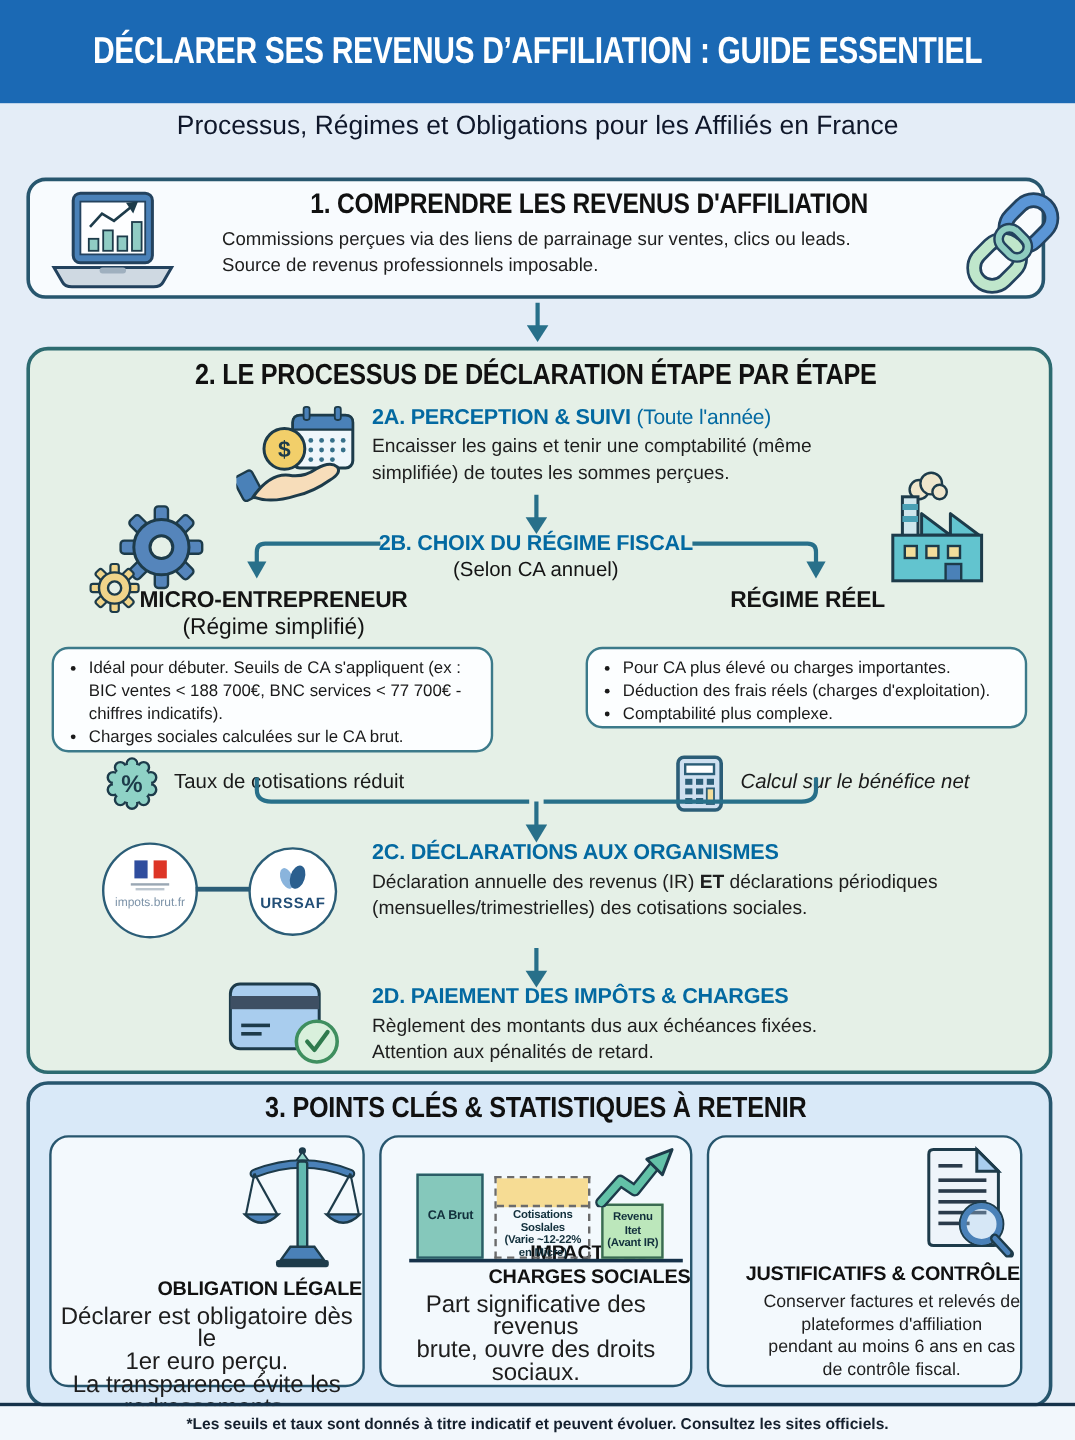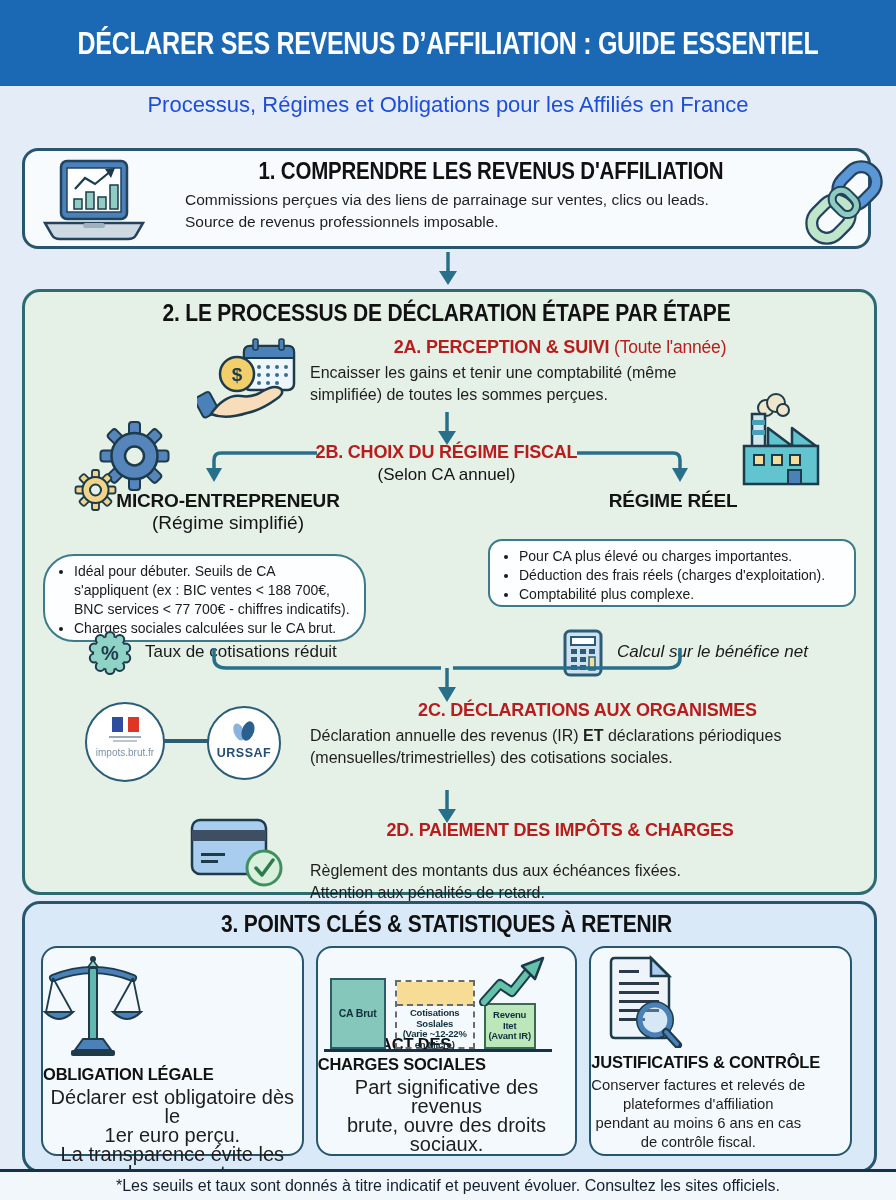--- a/index.html
+++ b/index.html
@@ -1,43 +1,43 @@
 <!DOCTYPE html>
 <html><head>
 <meta charset="utf-8">
 <style>
   html,body{margin:0;padding:0;}
   body{width:896px;height:1200px;background:#e4edf7;font-family:"Liberation Sans",sans-serif;color:#141414;overflow:hidden;}
   #page{position:relative;width:896px;height:1200px;}
   .abs{position:absolute;}
   .banner{left:0;top:0;width:896px;height:86px;background:#1b69b4;display:flex;align-items:center;justify-content:center;}
   .banner h1{margin:0;color:#ffffff;font-size:25px;font-weight:bold;letter-spacing:-0.3px;transform:scaleY(1.25);transform-origin:center;white-space:nowrap;}
-  .subtitle{left:0;top:92px;width:896px;text-align:center;font-size:22px;color:#1d4ed8;}
+  .subtitle{left:0;top:92px;width:896px;text-align:center;font-size:22px;color:#0f172a;}
   .secbox{border-radius:16px;box-sizing:border-box;}
   .sec1{left:22px;top:148px;width:849px;height:101px;background:#f8fbfe;border:3px solid #27566e;}
   .sec2{left:22px;top:289px;width:849px;height:600px;background:#e5f0e7;border:3px solid #2d6b70;border-radius:18px;}
   .sec3{left:22px;top:901px;width:849px;height:266px;background:#d9e9f8;border:3px solid #27566e;border-radius:18px;}
   .sec-title{font-weight:bold;font-size:21px;text-align:center;transform:scaleY(1.15);transform-origin:center;letter-spacing:-0.2px;color:#111;}
-  .step-title{font-weight:bold;font-size:18px;color:#b91c1c;letter-spacing:-0.2px;text-align:center;}
+  .step-title{font-weight:bold;font-size:18px;color:#0369a1;letter-spacing:-0.2px;}
   .step-title .normal{font-weight:normal;}
   .bodytxt{font-size:16px;line-height:22px;color:#1e1e1e;white-space:pre-line;}
   .centered{text-align:center;}
   .colhead{font-weight:bold;font-size:19px;letter-spacing:-0.2px;}
   .colsub{font-size:19px;font-weight:normal;}
   .wbox{background:#fcfeff;border:2.5px solid #3c7a8a;border-radius:14px;box-sizing:border-box;padding:6px 12px;}
   .wbox ul{margin:0;padding-left:17px;}
   .wbox li{font-size:14px;line-height:19px;color:#1a1a1a;}
   .badge-label{font-size:17px;color:#1a1a1a;}
   .logo-circle{border-radius:50%;background:#ffffff;border:2.5px solid #2b5d77;box-sizing:border-box;display:flex;flex-direction:column;align-items:center;}
-  .card{background:#f3f9fd;border:2.5px solid #27566e;border-radius:16px;box-sizing:border-box;display:flex;flex-direction:column;align-items:flex-start;}
+  .card{background:#f3f9fd;border:2.5px solid #27566e;border-radius:16px;box-sizing:border-box;display:flex;flex-direction:column;align-items:flex-end;}
   .card-title{font-weight:bold;font-size:16.5px;text-align:center;white-space:pre-line;line-height:20px;letter-spacing:-0.2px;color:#111;}
   .card-body{font-size:20px;line-height:19px;text-align:center;white-space:pre-line;color:#1e1e1e;margin-top:4px;}
   .footer-line{left:0;top:1169px;width:896px;height:3px;background:#16324a;}
   .footer{left:0;top:1172px;width:896px;height:28px;background:#f2f7fc;display:flex;align-items:center;justify-content:center;}
-  .footer div{font-size:16px;font-weight:normal;color:#15202e;}
+  .footer div{font-size:13px;font-weight:bold;color:#15202e;}
   .chart{position:relative;width:240px;height:100px;margin-top:8px;}
   .bar{position:absolute;box-sizing:border-box;display:flex;align-items:center;justify-content:center;text-align:center;}
   .bar-label{font-size:10.5px;font-weight:bold;line-height:11.5px;white-space:pre-line;letter-spacing:-0.2px;color:#12303c;}
   .dashedbox{position:absolute;border:2px dashed #6b6b6b;box-sizing:border-box;}
   svg{display:block;}
 </style>
 </head>
 <body>
 
 <div id="page">
@@ -197,21 +197,21 @@
     </span>
 
     <div class="abs centered" style="left:18px;top:198px;width:370px;">
       <div class="colhead">MICRO-ENTREPRENEUR</div>
       <div class="colsub">(Régime simplifié)</div>
     </div>
     <div class="abs centered" style="left:463px;top:198px;width:370px;">
       <div class="colhead">RÉGIME RÉEL</div>
     </div>
 
-    <div class="abs wbox" style="left:18px;top:262px;width:323px;height:88px;border-radius:31px;">
+    <div class="abs wbox" style="left:18px;top:247px;width:368px;height:88px;">
       <ul>
         <li>Idéal pour débuter. Seuils de CA s'appliquent (ex : BIC ventes &lt; 188 700€, BNC services &lt; 77 700€ - chiffres indicatifs).</li>
         <li>Charges sociales calculées sur le CA brut.</li>
       </ul>
     </div>
     <div class="abs wbox" style="left:463px;top:247px;width:368px;height:68px;">
       <ul>
         <li>Pour CA plus élevé ou charges importantes.</li>
         <li>Déduction des frais réels (charges d'exploitation).</li>
         <li>Comptabilité plus complexe.</li>
@@ -299,21 +299,21 @@
         <rect x="2" y="4" width="74" height="54" rx="8" fill="#a9cdee" stroke="#1d3b4a" stroke-width="2.5"></rect>
         <rect x="2" y="14" width="74" height="11" fill="#3e4f63"></rect>
         <rect x="11" y="37" width="24" height="3" fill="#1d3b4a"></rect>
         <rect x="11" y="44" width="17" height="3" fill="#1d3b4a"></rect>
         <circle cx="74" cy="52" r="17" fill="#d9f0dc" stroke="#3f8f5f" stroke-width="3"></circle>
         <polyline points="66,52 72,59 83,44" fill="none" stroke="#2f7a4d" stroke-width="3.5" stroke-linecap="round" stroke-linejoin="round"></polyline>
       </svg>
     </span>
     <div class="abs" style="left:285px;top:528px;width:500px;">
       <div class="step-title">2D. PAIEMENT DES IMPÔTS &amp; CHARGES</div>
-      <div class="bodytxt" style="margin-top:19px;">Règlement des montants dus aux échéances fixées.
+      <div class="bodytxt" style="margin-top:4px;">Règlement des montants dus aux échéances fixées.
 Attention aux pénalités de retard.</div>
     </div>
   </section>
 
   <section class="abs sec3">
     <div class="abs sec-title" style="left:0;top:8px;width:843px;">3. POINTS CLÉS &amp; STATISTIQUES À RETENIR</div>
     <div class="abs" style="left:16px;top:42px;width:811px;display:flex;gap:12px;">
 
       <div class="card" style="width:264px;height:210px;">
         <span style="margin-top:6px;">

